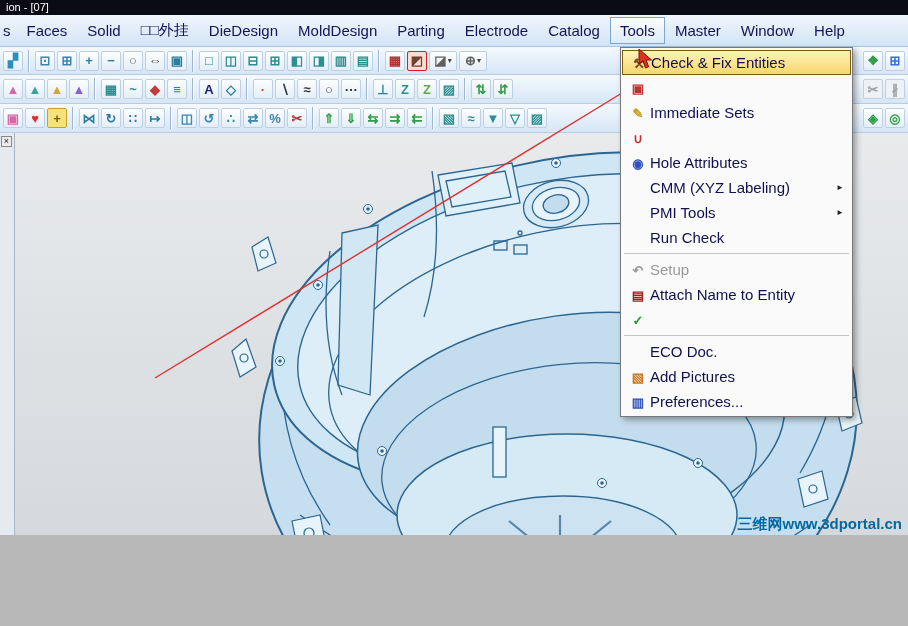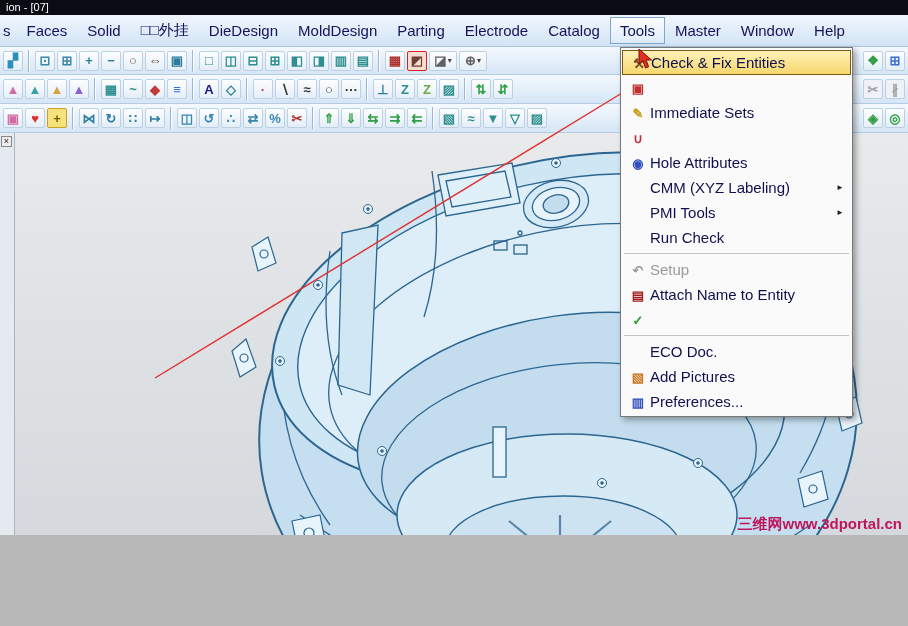--- a/index.html
+++ b/index.html
@@ -54,21 +54,21 @@
   .mi.highlighted{background:linear-gradient(#fff2b8,#f6d76e);border:1px solid #7a5c10;}
   .mi.disabled{color:#9a9a9a;}
   .mi.disabled .mic i{color:#9a9a9a;}
   .mi.sep{height:1px;min-height:1px;padding:0;margin:3px 2px;background:#c4c4c4;}
   
   .hscroll{position:absolute;top:607px;left:0;width:908px;height:12px;background:#e0e4e7;border-top:1px solid #aab2ba;}
   .scroll-grip{position:absolute;left:440px;top:2px;width:26px;height:8px;box-sizing:border-box;
                background:#c6ccd2;background-image:repeating-linear-gradient(90deg,#8a929a 0 1px,transparent 1px 4px);
                border:1px solid #98a0a8;}
   .bottombar{position:absolute;top:619px;left:0;width:908px;height:7px;background:linear-gradient(#4b96e8,#1260b8);}
-  .watermark{position:absolute;right:6px;bottom:1px;z-index:8;color:#be185d;font-weight:bold;font-size:15px;}
+  .watermark{position:absolute;right:6px;bottom:1px;z-index:8;color:#0369a1;font-weight:bold;font-size:15px;}
 </style>
 </head>
 <body>
 
 <div class="app">
 
   <div class="titlebar">
     <span>ion - [07]</span>
   </div>
 

